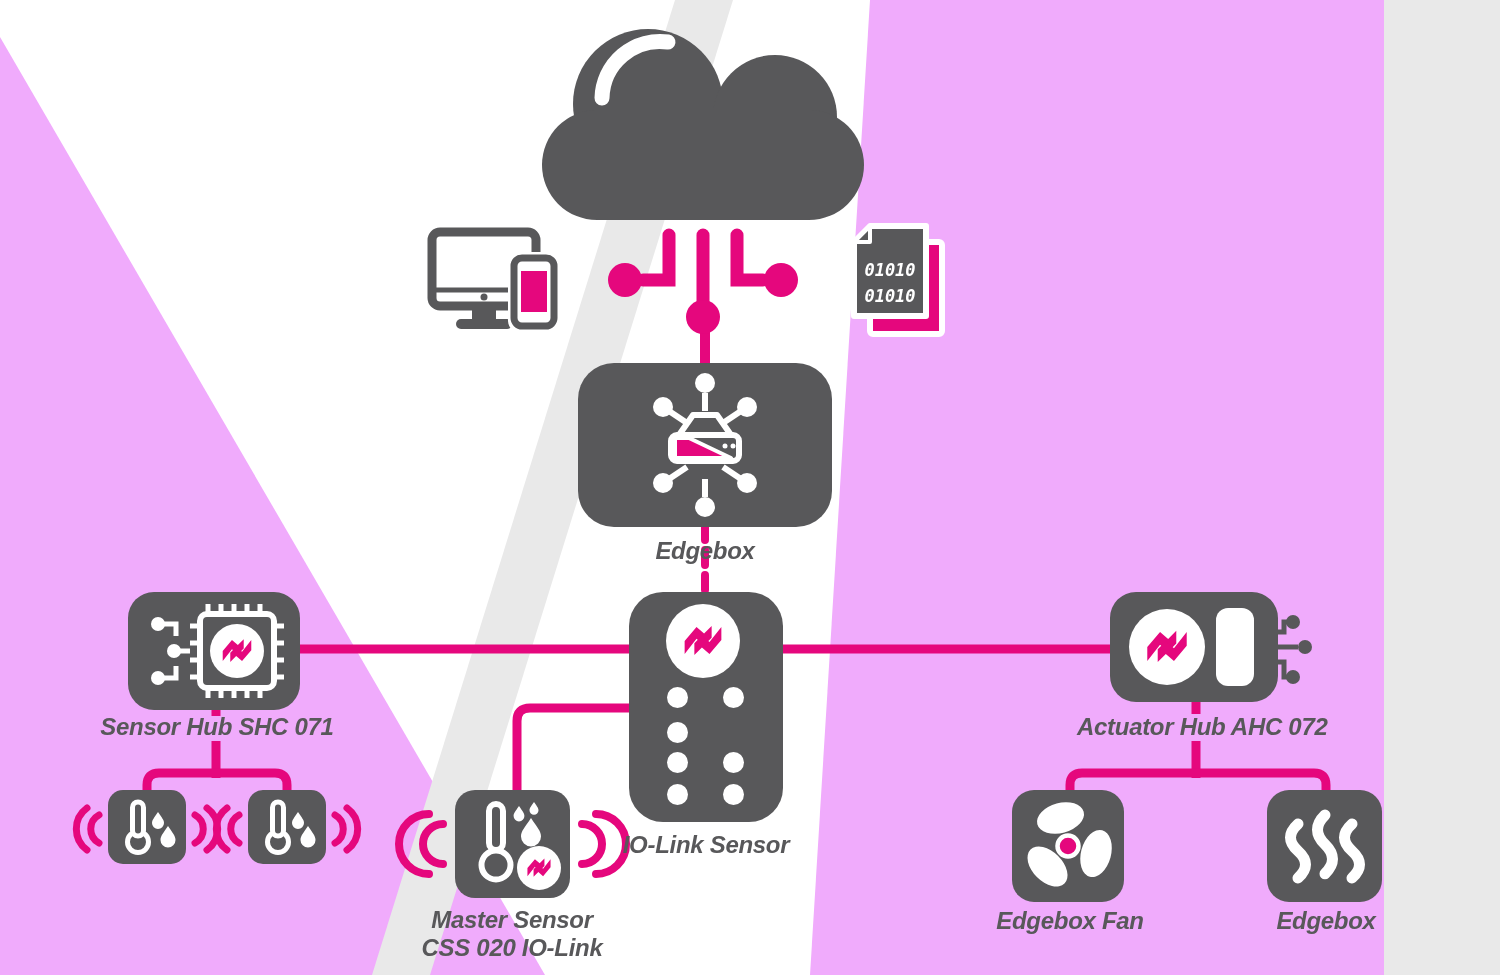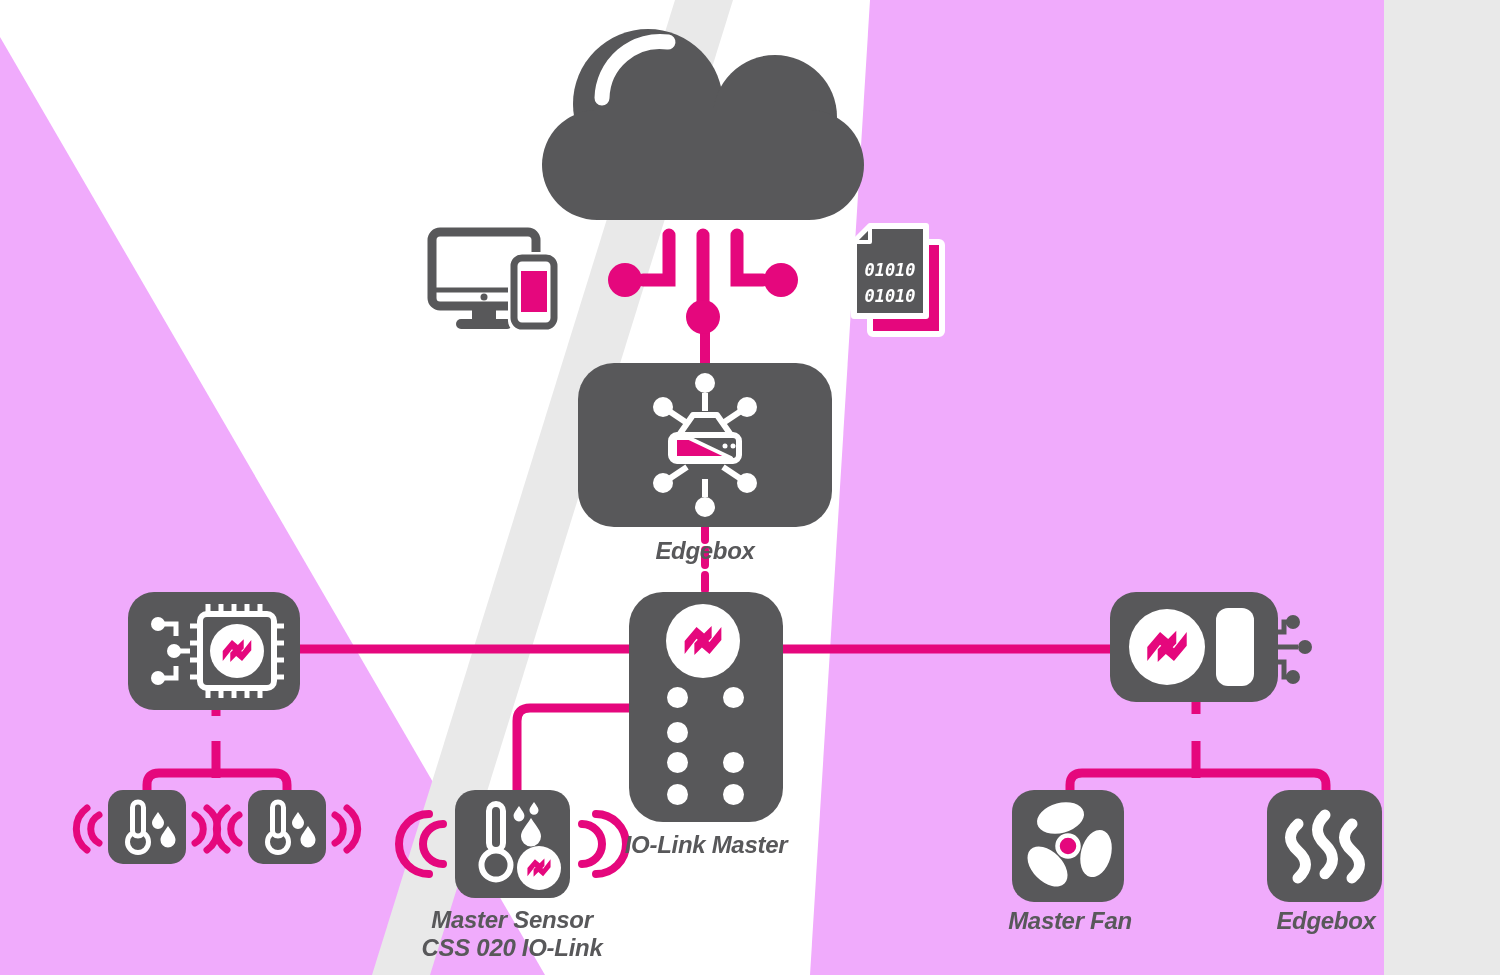--- a/index.html
+++ b/index.html
@@ -152,21 +152,21 @@
       </svg>
     </div>
     <div class="dot" style="left:38px;top:95px"></div>
     <div class="dot" style="left:38px;top:130px"></div>
     <div class="dot" style="left:38px;top:160px"></div>
     <div class="dot" style="left:38px;top:192px"></div>
     <div class="dot" style="left:94px;top:95px"></div>
     <div class="dot" style="left:94px;top:160px"></div>
     <div class="dot" style="left:94px;top:192px"></div>
   </div>
-  <div class="label" style="left:606px;top:832px;width:200px">IO-Link Master</div>
+  <div class="label" style="left:606px;top:832px;width:200px">IO-Link Sensor</div>
 
   <div class="node" style="left:128px;top:592px;width:172px;height:118px;border-radius:26px">
     <svg class="abs" style="left:0;top:0" width="172" height="118" viewBox="0 0 172 118">
       <g stroke="#ffffff" stroke-width="5" fill="none">
         <path d="M34,32 H48 V44"></path>
           <path d="M34,86 H48 V74"></path>
           <path d="M50,59 H62"></path>
       </g>
       <g fill="#ffffff">
         <circle cx="30" cy="32" r="7"></circle>
@@ -194,30 +194,32 @@
           <path d="M146,85 H156"></path>
       </g>
       <rect x="72" y="22" width="74" height="74" rx="7" fill="none" stroke="#ffffff" stroke-width="6"></rect>
       <circle cx="109" cy="59" r="27" fill="#ffffff"></circle>
       <g transform="translate(109,59) scale(0.42) translate(-50,-50)">
         <polygon points="16,50 38,24 52,36 66,22 66,44 52,58 38,46 16,74" fill="#e5077d"></polygon>
         <polygon points="84,48 62,74 48,62 34,76 34,54 48,40 62,52 84,24" fill="#e5077d"></polygon>
       </g>
     </svg>
   </div>
+  <div class="label" style="left:87px;top:714px;width:260px">Sensor Hub SHC 071</div>
 
   <div class="node" style="left:1110px;top:592px;width:168px;height:110px;border-radius:26px">
     <div class="circle" style="left:19px;top:17px;width:76px;height:76px">
       <svg width="58" height="58" viewBox="0 0 100 100">
         <polygon points="16,50 38,24 52,36 66,22 66,44 52,58 38,46 16,74" fill="#e5077d"></polygon>
         <polygon points="84,48 62,74 48,62 34,76 34,54 48,40 62,52 84,24" fill="#e5077d"></polygon>
       </svg>
     </div>
     <div class="slot" style="left:106px;top:16px;width:38px;height:78px"></div>
   </div>
+  <div class="label" style="left:1077px;top:714px;width:240px">Actuator Hub AHC 072</div>
 
   <div class="node" style="left:108px;top:790px;width:78px;height:74px;border-radius:15px">
     <svg width="78" height="74" viewBox="0 0 78 74">
       <circle cx="30" cy="52" r="10.5" fill="none" stroke="#ffffff" stroke-width="5"></circle>
       <rect x="24.5" y="12" width="11" height="34" rx="5.5" fill="#58585a" stroke="#ffffff" stroke-width="5"></rect>
       <path d="M50,22 c4,6 6,8 6,11 a6,6 0 1 1 -12,0 c0,-3 2,-5 6,-11" fill="#ffffff"></path>
       <path d="M60,36 c5,7.5 7.5,10 7.5,14 a7.5,7.5 0 1 1 -15,0 c0,-4 2.5,-6.5 7.5,-14" fill="#ffffff"></path>
     </svg>
   </div>
   <div class="node" style="left:248px;top:790px;width:78px;height:74px;border-radius:15px">
@@ -255,21 +257,21 @@
         <g transform="translate(56,56) rotate(105)">
             <ellipse cx="0" cy="-29" rx="24" ry="15"></ellipse>
           </g>
         <g transform="translate(56,56) rotate(225)">
             <ellipse cx="0" cy="-29" rx="24" ry="15"></ellipse>
           </g>
       </g>
       <circle cx="56" cy="56" r="10.5" fill="#e5077d" stroke="#ffffff" stroke-width="4.5"></circle>
     </svg>
   </div>
-  <div class="label" style="left:970px;top:908px;width:200px">Master Fan</div>
+  <div class="label" style="left:970px;top:908px;width:200px">Edgebox Fan</div>
 
   <div class="node" style="left:1267px;top:790px;width:115px;height:112px;border-radius:22px">
     <svg width="115" height="112" viewBox="0 0 115 112">
       <g stroke="#ffffff" stroke-width="11" fill="none" stroke-linecap="round">
         <path d="M31,34 c-10,9 -10,18 0,27 c10,9 10,18 0,27"></path>
         <path d="M58,25 c-10,9.8 -10,19.6 0,29.4 c10,9.8 10,19.6 0,29.4"></path>
         <path d="M85,34 c-10,9 -10,18 0,27 c10,9 10,18 0,27"></path>
       </g>
     </svg>
   </div>

